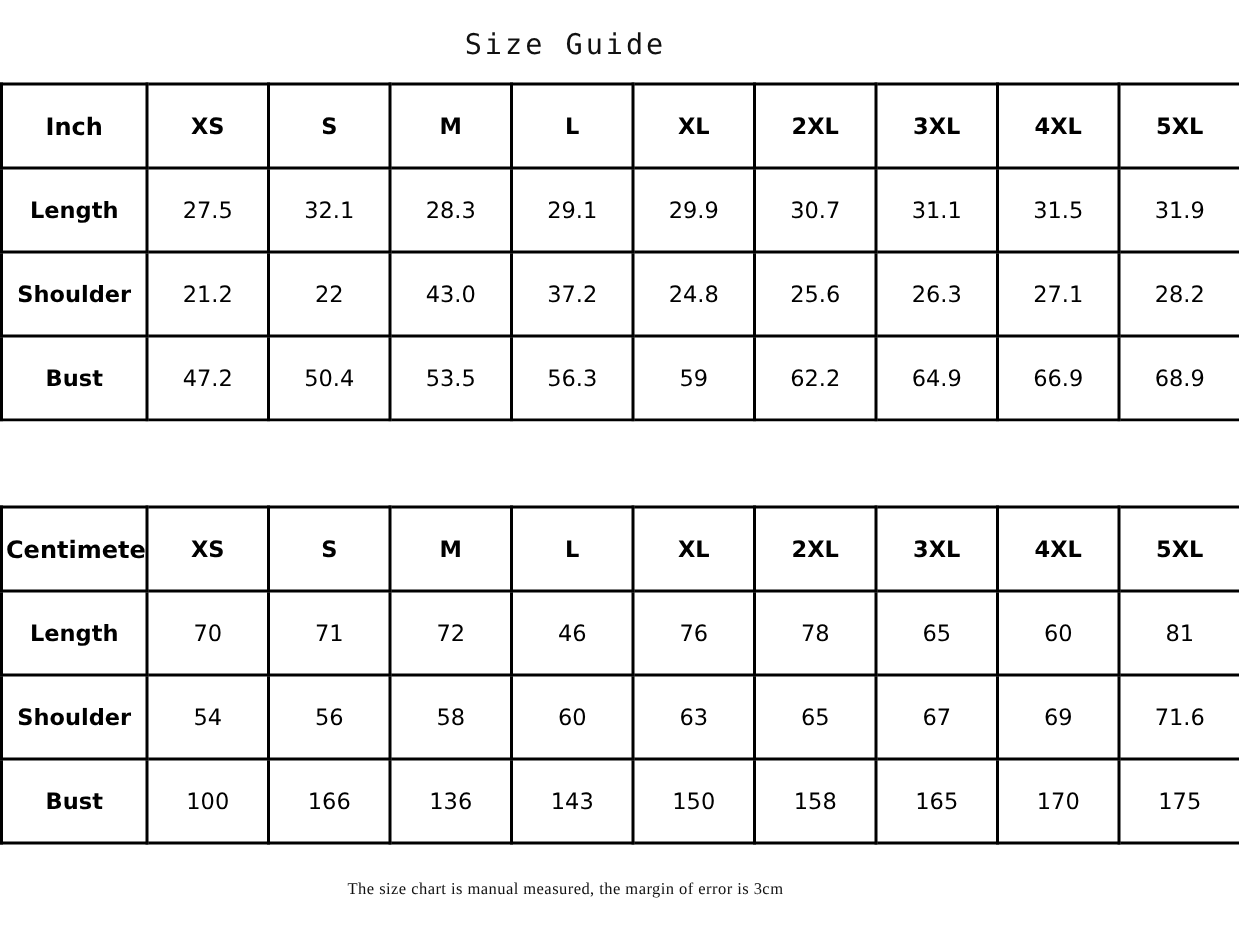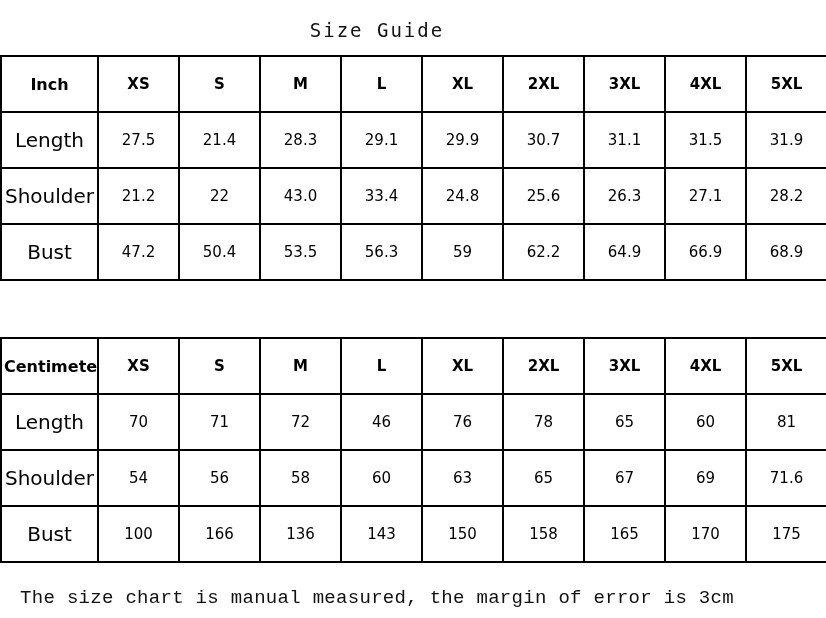--- a/index.html
+++ b/index.html
@@ -50,39 +50,39 @@
   }
   table.size-table td.unit-head {
     font-weight: bold;
     font-size: 16px;
   }
   table.size-table td.col-head {
     font-weight: bold;
     font-size: 15px;
   }
   table.size-table td.row-head {
-    font-weight: normal;
-    font-size: 20px;
+    font-weight: bold;
+    font-size: 15px;
   }
   table.size-table td.val {
     font-weight: normal;
   }
   
   table.size-table col.c0 { width: 97px; }
   table.size-table col.cx { width: 81px; }
 
   .gap {
     height: 56px;
     width: 826px;
     background: #ffffff;
   }
   .footnote {
     text-align: center;
-    font-family: Liberation Mono, monospace;
-    font-size: 19px;
+    font-family: Liberation Serif, serif;
+    font-size: 11px;
     letter-spacing: 0.3px;
     color: #111111;
     padding-top: 24px;
   }
 </style>
 </head>
 <body>
 
 <div class="page">
 
@@ -110,35 +110,35 @@
         <td class="col-head">L</td>
         <td class="col-head">XL</td>
         <td class="col-head">2XL</td>
         <td class="col-head">3XL</td>
         <td class="col-head">4XL</td>
         <td class="col-head">5XL</td>
       </tr>
       <tr>
         <td class="row-head">Length</td>
         <td class="val">27.5</td>
-        <td class="val">21.4</td>
+        <td class="val">32.1</td>
         <td class="val">28.3</td>
         <td class="val">29.1</td>
         <td class="val">29.9</td>
         <td class="val">30.7</td>
         <td class="val">31.1</td>
         <td class="val">31.5</td>
         <td class="val">31.9</td>
       </tr>
       <tr>
         <td class="row-head">Shoulder</td>
         <td class="val">21.2</td>
         <td class="val">22</td>
         <td class="val">43.0</td>
-        <td class="val">33.4</td>
+        <td class="val">37.2</td>
         <td class="val">24.8</td>
         <td class="val">25.6</td>
         <td class="val">26.3</td>
         <td class="val">27.1</td>
         <td class="val">28.2</td>
       </tr>
       <tr>
         <td class="row-head">Bust</td>
         <td class="val">47.2</td>
         <td class="val">50.4</td>

